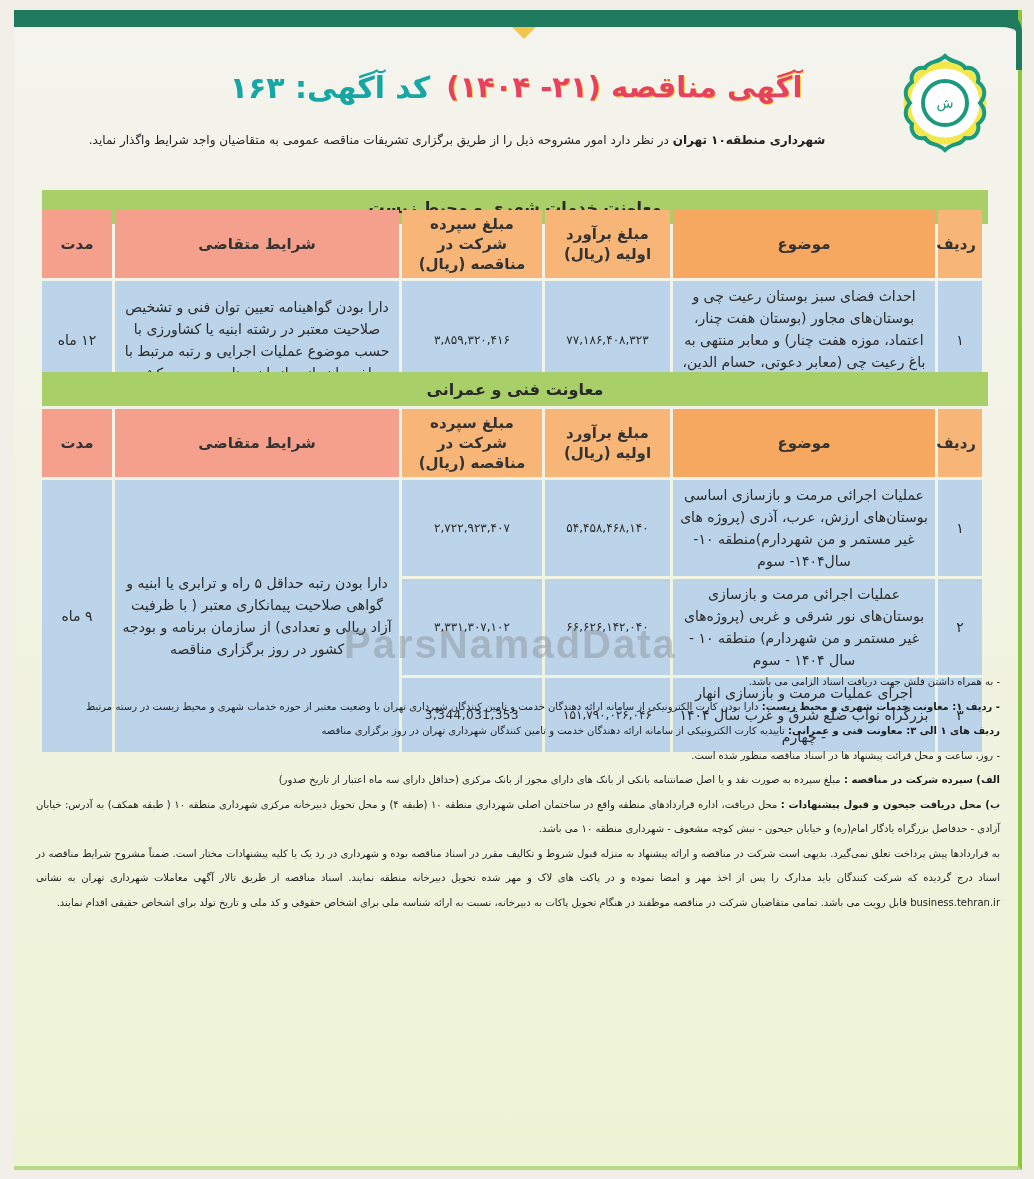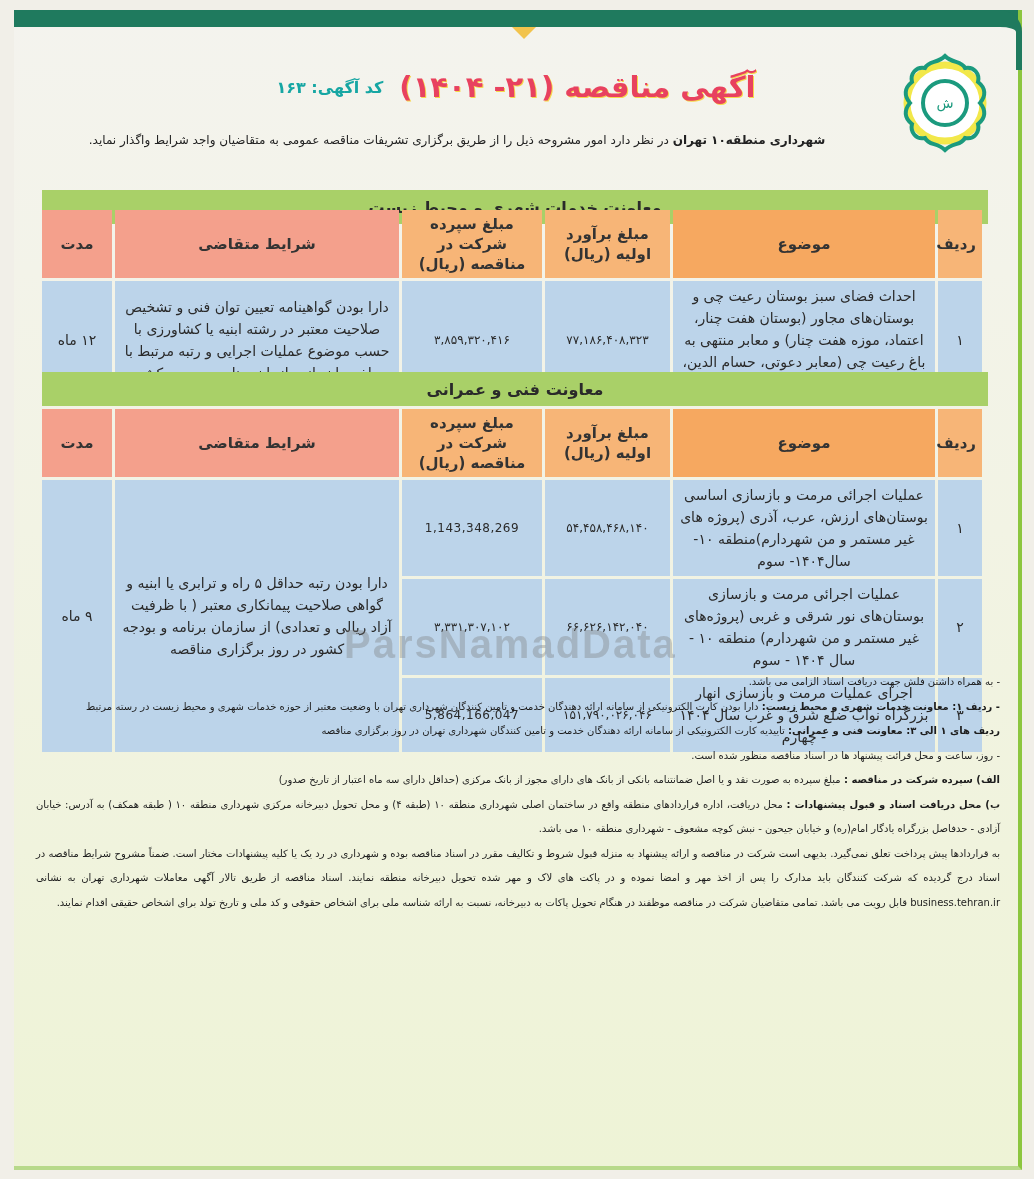--- a/index.html
+++ b/index.html
@@ -36,21 +36,21 @@
   .title-row {
     position:absolute; top:42px; left:150px; right:150px; height:70px;
     display:flex; flex-direction:row-reverse; align-items:center; justify-content:center; gap:16px;
     direction:ltr;
   }
   .title {
     font-family:"DejaVu Sans", sans-serif; font-weight:bold; font-size:29px;
     color:#e8415f; text-shadow:1px 1px 0 #f6d84c; direction:rtl;
   }
   .ad-code {
-    font-weight:bold; font-size:16px; color:#16a6a3; direction:rtl;
+    font-weight:bold; font-size:30px; color:#16a6a3; direction:rtl;
   }
   .intro {
     position:absolute; top:118px; left:22px; right:140px;
     direction:rtl; text-align:center; font-size:12px; line-height:24px; color:#222;
   }
   .intro b { font-weight:bold; }
   .section-bar {
     position:absolute; left:28px; width:946px; height:34px;
     background:#a9d068; color:#2a2a2a; font-weight:bold; font-size:16px;
     display:flex; align-items:center; justify-content:center; direction:rtl;
@@ -165,44 +165,44 @@
         <th class="soft">مبلغ سپرده شرکت در مناقصه (ریال)</th>
         <th class="pink">شرایط متقاضی</th>
         <th class="pink">مدت</th>
       </tr>
     </thead>
     <tbody>
       <tr style="height:72px;">
         <td>۱</td>
         <td>عملیات اجرائی مرمت و بازسازی اساسی بوستان‌های ارزش، عرب، آذری (پروژه های غیر مستمر و من شهردارم)منطقه ۱۰- سال۱۴۰۴- سوم</td>
         <td class="num">۵۴,۴۵۸,۴۶۸,۱۴۰</td>
-        <td class="num">1,143,348,269</td>
+        <td class="num">۲,۷۲۲,۹۲۳,۴۰۷</td>
         <td rowspan="3">دارا بودن رتبه حداقل ۵ راه و ترابری یا ابنیه و گواهی صلاحیت پیمانکاری معتبر ( با ظرفیت آزاد ریالی و تعدادی) از سازمان برنامه و بودجه کشور در روز برگزاری مناقصه</td>
         <td rowspan="3">۹ ماه</td>
       </tr>
       <tr style="height:72px;">
         <td>۲</td>
         <td>عملیات اجرائی مرمت و بازسازی بوستان‌های نور شرقی و غربی (پروژه‌های غیر مستمر و من شهردارم) منطقه ۱۰ - سال ۱۴۰۴ - سوم</td>
         <td class="num">۶۶,۶۲۶,۱۴۲,۰۴۰</td>
         <td class="num">۳,۳۳۱,۳۰۷,۱۰۲</td>
       </tr>
       <tr style="height:48px;">
         <td>۳</td>
         <td>اجرای عملیات مرمت و بازسازی انهار بزرگراه نواب ضلع شرق و غرب سال ۱۴۰۴ - چهارم</td>
         <td class="num">۱۵۱,۷۹۰,۰۲۶,۰۴۶</td>
-        <td class="num">5,864,166,047</td>
+        <td class="num">3,344,031,353</td>
       </tr>
     </tbody>
   </table>
 
   <div class="watermark">ParsNamadData</div>
 
   <div class="notes">
     <p><b></b><span>- به همراه داشتن فلش جهت دریافت اسناد الزامی می باشد.</span></p>
     <p><b>- ردیف ۱: معاونت خدمات شهری و محیط زیست:</b><span> دارا بودن کارت الکترونیکی از سامانه ارائه دهندگان خدمت و تامین کنندگان شهرداری تهران با وضعیت معتبر از حوزه خدمات شهری و محیط زیست در رسته مرتبط</span></p>
     <p><b>ردیف های ۱ الی ۳: معاونت فنی و عمرانی:</b><span> تاییدیه کارت الکترونیکی از سامانه ارائه دهندگان خدمت و تامین کنندگان شهرداری تهران در روز برگزاری مناقصه</span></p>
     <p><b></b><span>- روز، ساعت و محل قرائت پیشنهاد ها در اسناد مناقصه منظور شده است.</span></p>
     <p><b>الف) سپرده شرکت در مناقصه :</b><span> مبلغ سپرده به صورت نقد و یا اصل ضمانتنامه بانکی از بانک های دارای مجوز از بانک مرکزی (حداقل دارای سه ماه اعتبار از تاریخ صدور)</span></p>
-    <p><b>ب) محل دریافت اسناد و قبول پیشنهادات :</b><span> محل دریافت، اداره قراردادهای منطقه واقع در ساختمان اصلی شهرداری منطقه ۱۰ (طبقه ۴) و محل تحویل دبیرخانه مرکزی شهرداری منطقه ۱۰ ( طبقه همکف) به آدرس: خیابان آزادی - حدفاصل بزرگراه یادگار امام(ره) و خیابان جیحون - نبش کوچه مشعوف - شهرداری منطقه ۱۰ می باشد.</span></p>
+    <p><b>ب) محل دریافت جیحون و قبول پیشنهادات :</b><span> محل دریافت، اداره قراردادهای منطقه واقع در ساختمان اصلی شهرداری منطقه ۱۰ (طبقه ۴) و محل تحویل دبیرخانه مرکزی شهرداری منطقه ۱۰ ( طبقه همکف) به آدرس: خیابان آزادی - حدفاصل بزرگراه یادگار امام(ره) و خیابان جیحون - نبش کوچه مشعوف - شهرداری منطقه ۱۰ می باشد.</span></p>
     <p><span>به قراردادها پیش پرداخت تعلق نمی‌گیرد. بدیهی است شرکت در مناقصه و ارائه پیشنهاد به منزله قبول شروط و تکالیف مقرر در اسناد مناقصه بوده و شهرداری در رد یک یا کلیه پیشنهادات مختار است. ضمناً مشروح شرایط مناقصه در اسناد درج گردیده که شرکت کنندگان باید مدارک را پس از اخذ مهر و امضا نموده و در پاکت های لاک و مهر شده تحویل دبیرخانه منطقه نمایند. اسناد مناقصه از طریق تالار آگهی معاملات شهرداری تهران به نشانی </span><span class="url">business.tehran.ir</span><span> قابل رویت می باشد. تمامی متقاضیان شرکت در مناقصه موظفند در هنگام تحویل پاکات به دبیرخانه، نسبت به ارائه شناسه ملی برای اشخاص حقوقی و کد ملی و تاریخ تولد برای اشخاص حقیقی اقدام نمایند.</span></p>
   </div>
 
 </div>
 
 </body></html>

